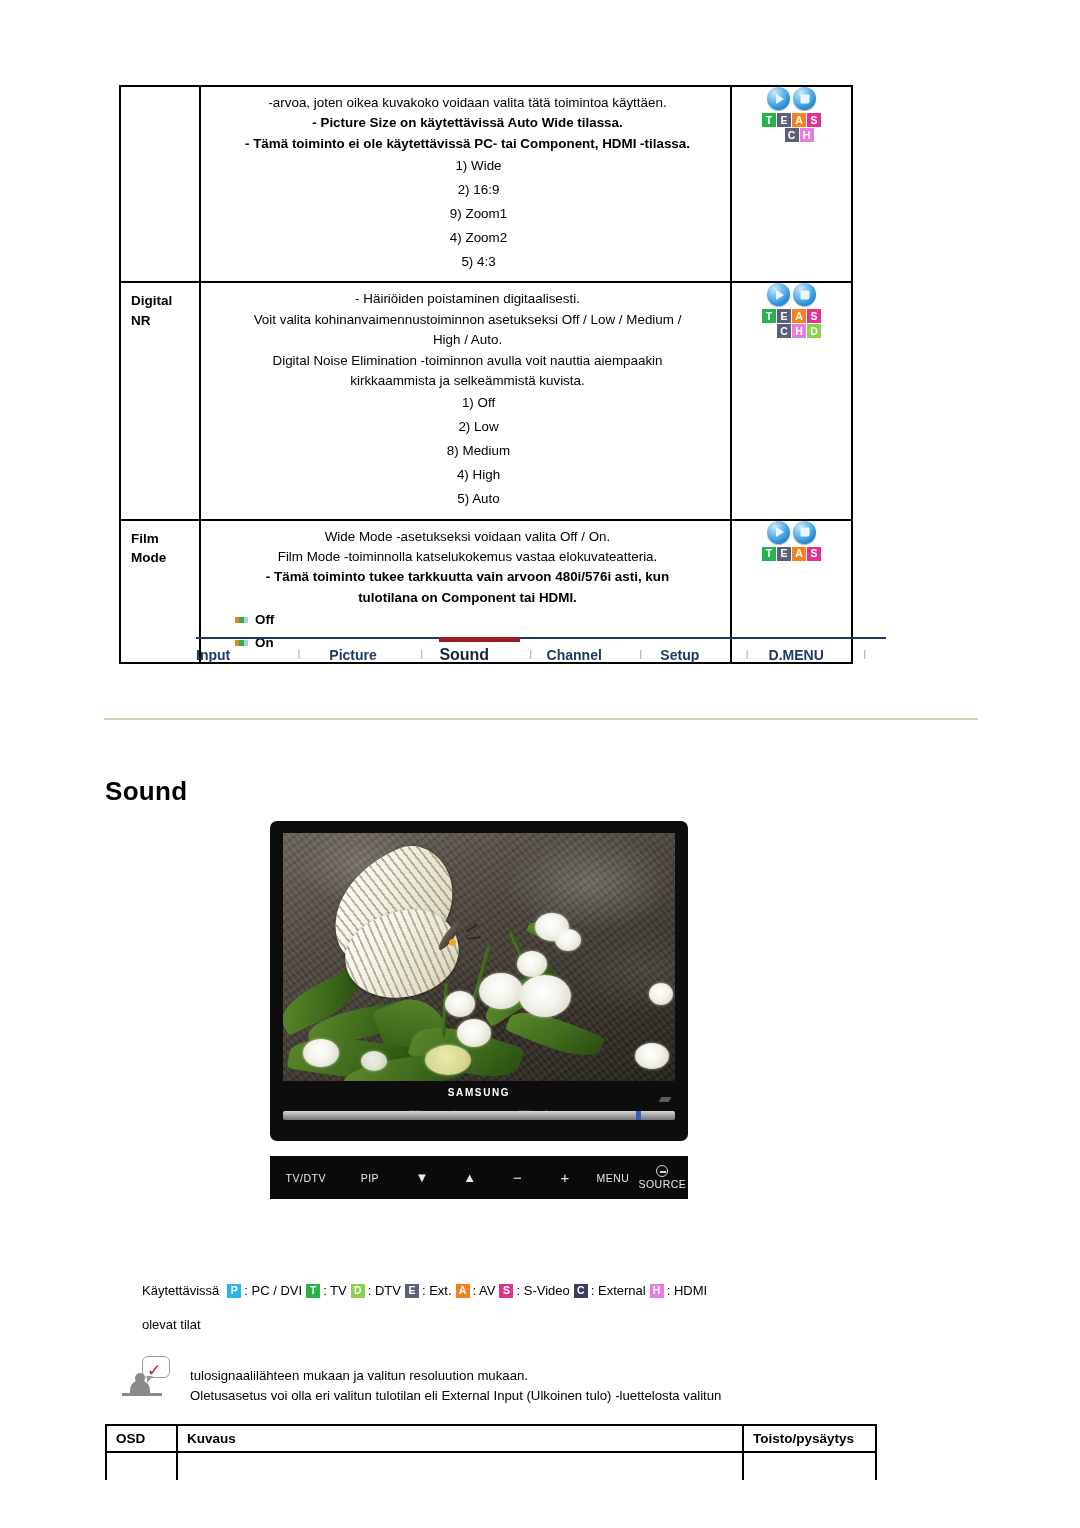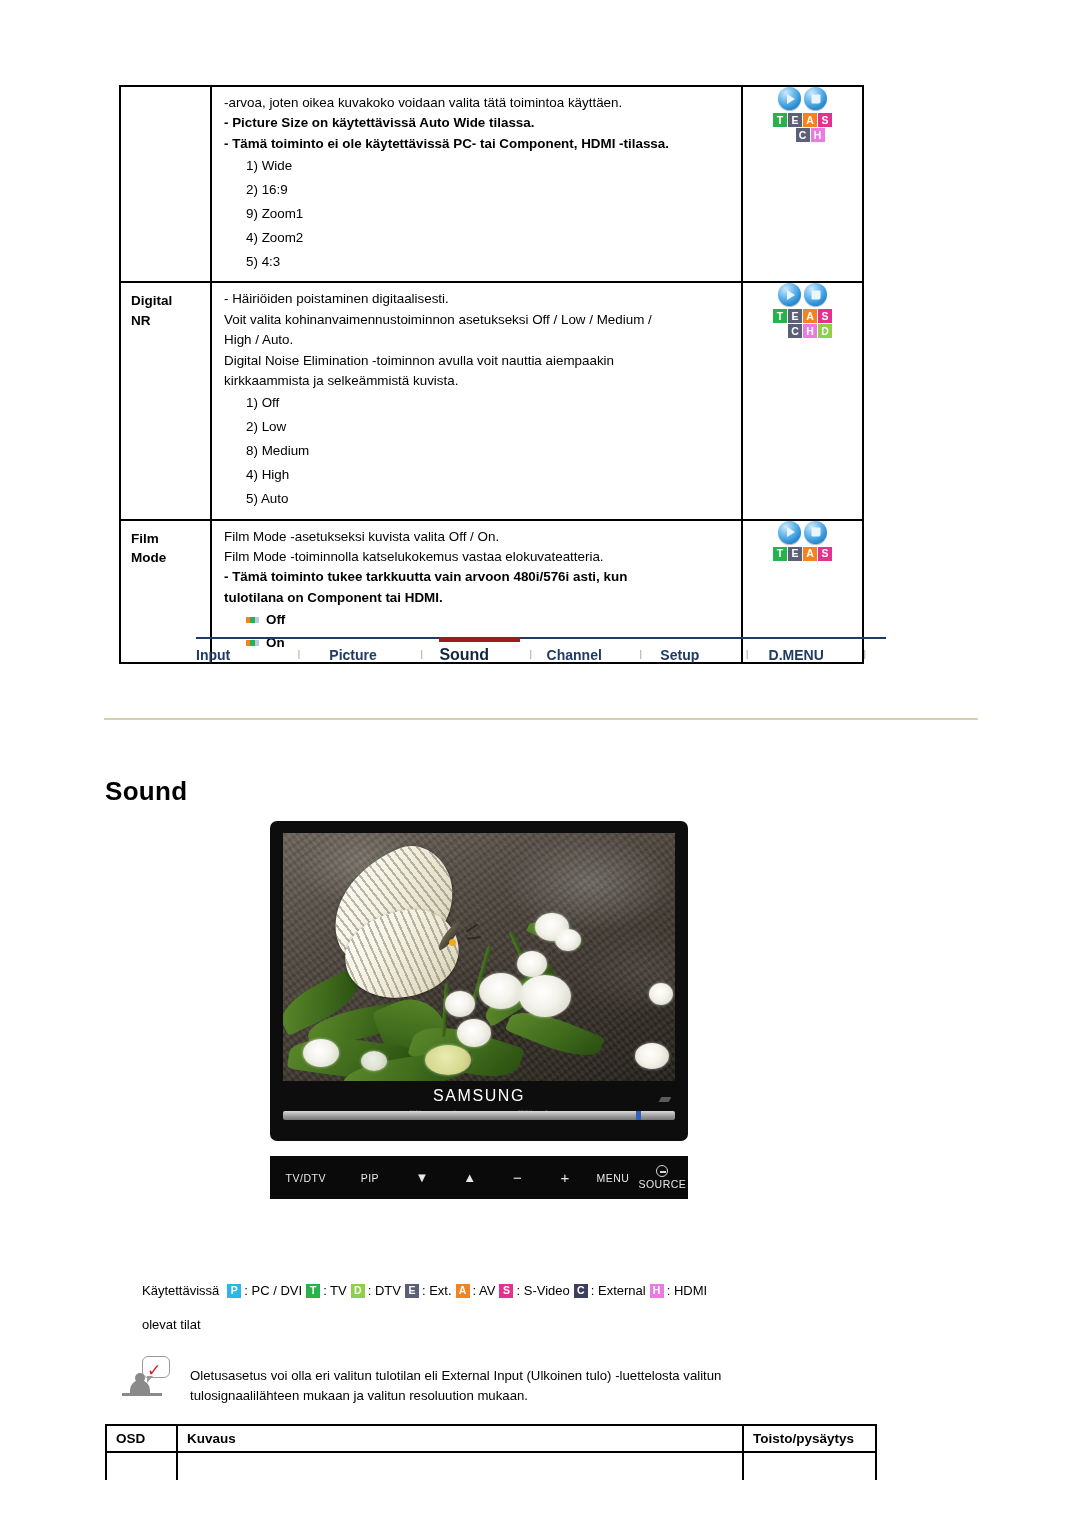--- a/index.html
+++ b/index.html
@@ -21,22 +21,22 @@
     top: 85px;
     width: 727px;
     border-collapse: collapse;
     table-layout: fixed;
   }
   .spec-table td {
     border: 2px solid #000;
     vertical-align: top;
     padding: 0;
   }
-  .col-osd   { width: 91px; }
-  .col-desc  { width: 531px; }
+  .col-osd   { width: 80px; }
+  .col-desc  { width: 531px; text-align: center; }
   .col-icons { width: 121px; }
 
   .osd-cell {
     padding: 8px 4px 4px 10px;
     font-size: 13.5px;
     font-weight: bold;
     line-height: 1.45;
   }
   .desc-cell {
     padding: 6px 8px 8px 12px;
@@ -280,22 +280,22 @@
   .brandrow {
     height: 26px;
     position: relative;
   }
   .samsung {
     position: absolute;
     left: 50%;
     top: 6px;
     transform: translateX(-50%);
     color: #ffffff;
-    font-size: 16px;
-    font-weight: normal;
+    font-size: 10px;
+    font-weight: bold;
     letter-spacing: 1.6px;
   }
   .microbtns {
     position: absolute;
     left: 50%;
     top: 28px;
     transform: translateX(-50%);
     display: flex;
     gap: 13px;
     font-size: 4px;
@@ -575,21 +575,21 @@
 
     <tr>
       <td class="col-osd">
         <div class="osd-cell">
           <div>Film</div>
           <div>Mode</div>
         </div>
       </td>
       <td class="col-desc">
         <div class="desc-cell">
-          <div>Film Mode -asetukseksi kuvista valita Off / On.</div>
+          <div>Wide Mode -asetukseksi voidaan valita Off / On.</div>
           <div>Film Mode -toiminnolla katselukokemus vastaa elokuvateatteria.</div>
           <div class="b">- Tämä toiminto tukee tarkkuutta vain arvoon 480i/576i asti, kun</div>
           <div class="b">tulotilana on Component tai HDMI.</div>
           <div class="optbul">
             <span class="tribul"></span>
             <span>Off</span>
           </div>
           <div class="optbul">
             <span class="tribul"></span>
             <span>On</span>
@@ -733,22 +733,22 @@
 <div class="legend2">olevat tilat</div>
 
 <div class="noteicon">
   <div class="ni-bubble"></div>
   <div class="ni-check">✓</div>
   <div class="ni-head"></div>
   <div class="ni-person"></div>
   <div class="ni-desk"></div>
 </div>
 <div class="notetext">
+  <div>tulosignaalilähteen mukaan ja valitun resoluution mukaan.</div>
   <div>Oletusasetus voi olla eri valitun tulotilan eli External Input (Ulkoinen tulo) -luettelosta valitun</div>
-  <div>tulosignaalilähteen mukaan ja valitun resoluution mukaan.</div>
 </div>
 
 <table class="bottom-table">
   <colgroup>
       <col class="bt-osd">
       <col class="bt-kuv">
       <col class="bt-toi">
     </colgroup>
   <tbody>
     <tr>

